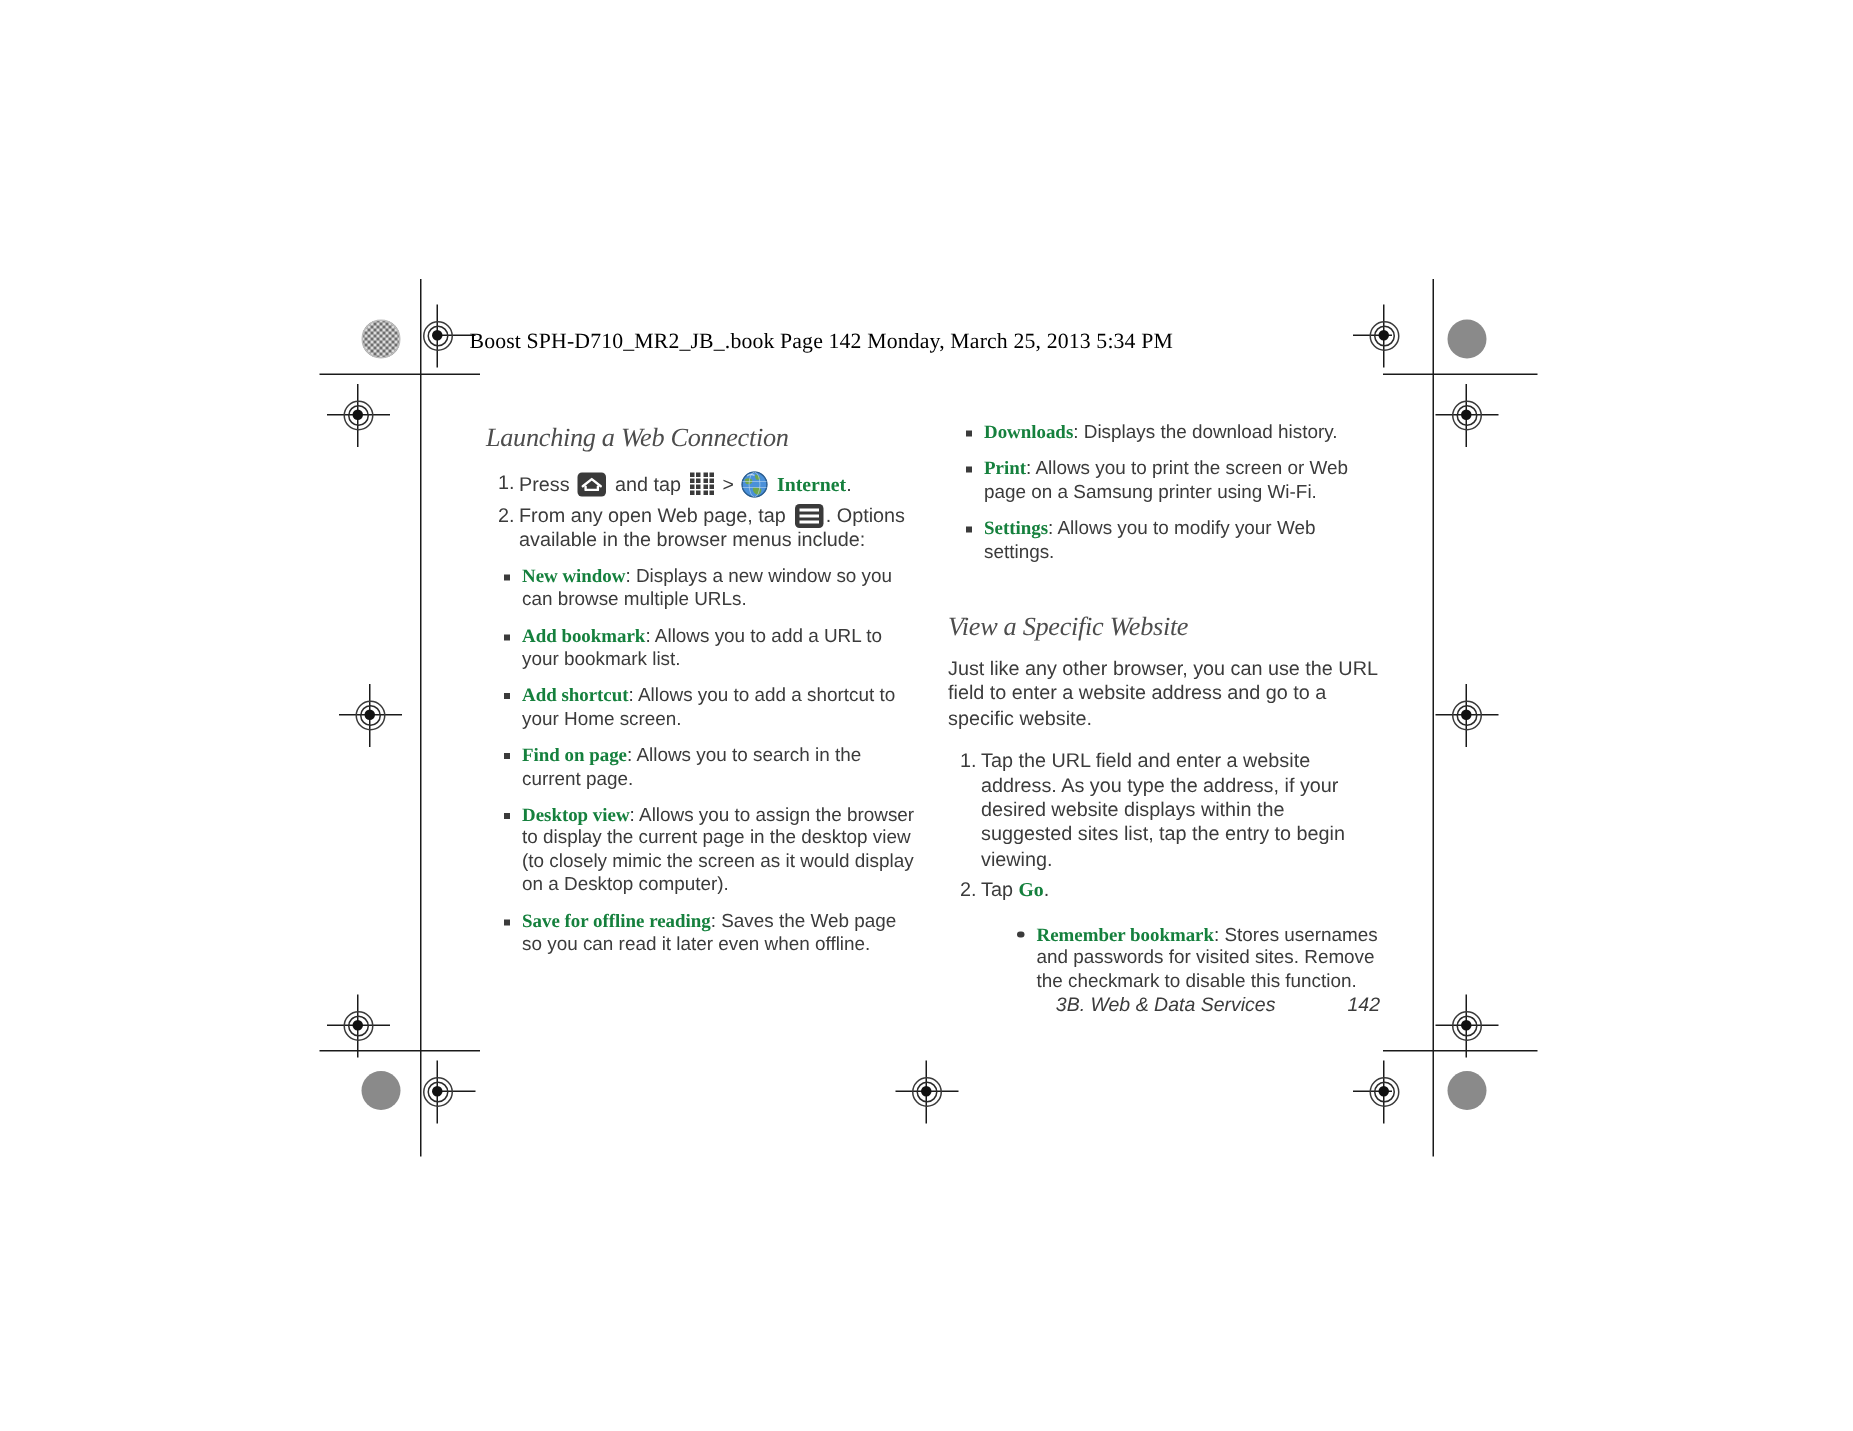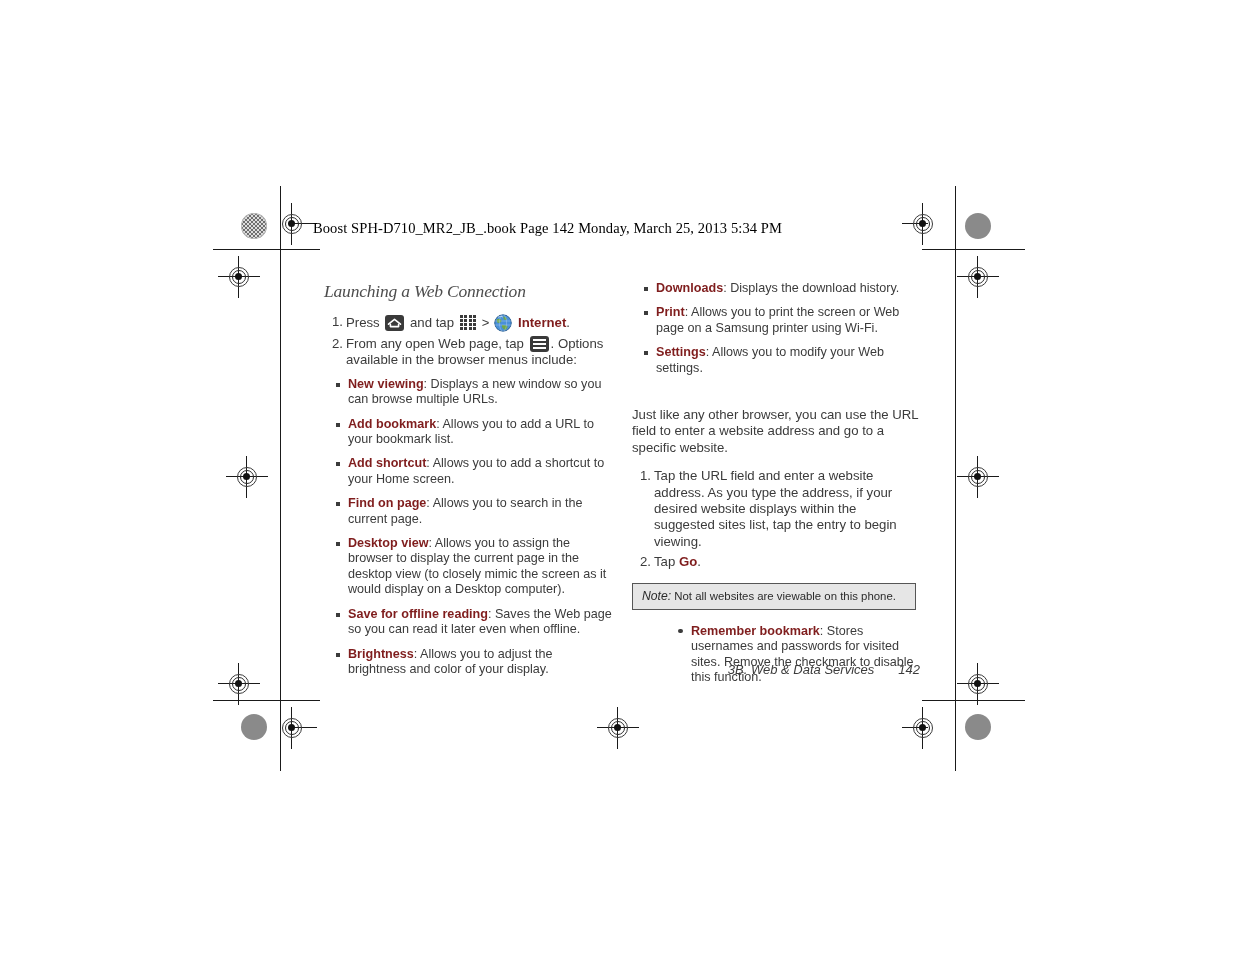--- a/index.html
+++ b/index.html
@@ -128,21 +128,21 @@
     padding-left: 15px;
     margin-bottom: 12px;
     margin-left: 44px;
   }
   ul.rnd > li::before {
     content: "";
     position: absolute; left: 2px; top: 5px;
     width: 4.5px; height: 4.5px; background: #3b3b3b; border-radius: 50%;
   }
 
-  b, .bold { font-weight: bold; color: #7f1d1d; }
+  b, .bold { font-weight: bold; color: #15803d; font-family: Liberation Serif, serif; }
 
   p.body {
     margin: 0 0 12px 0;
     font-size: 13.2px; line-height: 16.4px; color: #3b3b3b;
   }
 
   .notebox {
     box-sizing: border-box;
     margin: 12px 0 0 0;
     width: 284px;
@@ -158,20 +158,21 @@
   .footer {
     position: absolute;
     left: 632px; top: 662px;
     width: 288px;
     font-style: italic;
     font-size: 13px;
     color: #3b3b3b;
     display: flex;
     justify-content: flex-end;
     align-items: baseline;
+    gap: 24px;
   }
   .footer .ftitle { margin-right: 24px; }
   .footer .fpage { font-weight: normal; }
 
   
   .ico {
     display: inline-block;
     vertical-align: -4px;
     margin: 0 2px;
   }
@@ -335,57 +336,53 @@
                 <path d="M4 3.2 Q7 1.5 9 3" fill="none" stroke="#ffffff" stroke-width="1" opacity="0.55"></path>
               </svg></span> <b>Internet</b><span>.</span></span>
       </li>
       <li>
         <span class="num">2.</span>
         <span><span>From any open Web page, tap </span><span class="ico ico-menu"><i style="top:3px"></i><i style="top:7px"></i><i style="top:11px"></i></span><span>. Options available in the browser menus include:</span></span>
       </li>
     </ol>
 
     <ul class="sq indented">
-      <li><b>New viewing</b><span>: Displays a new window so you can browse multiple URLs.</span></li>
+      <li><b>New window</b><span>: Displays a new window so you can browse multiple URLs.</span></li>
       <li><b>Add bookmark</b><span>: Allows you to add a URL to your bookmark list.</span></li>
       <li><b>Add shortcut</b><span>: Allows you to add a shortcut to your Home screen.</span></li>
       <li><b>Find on page</b><span>: Allows you to search in the current page.</span></li>
       <li><b>Desktop view</b><span>: Allows you to assign the browser to display the current page in the desktop view (to closely mimic the screen as it would display on a Desktop computer).</span></li>
       <li><b>Save for offline reading</b><span>: Saves the Web page so you can read it later even when offline.</span></li>
-      <li><b>Brightness</b><span>: Allows you to adjust the brightness and color of your display.</span></li>
     </ul>
   </div>
 
   <div class="col col-right">
     <ul class="sq indented" style="margin-top:0;">
       <li><b>Downloads</b><span>: Displays the download history.</span></li>
       <li><b>Print</b><span>: Allows you to print the screen or Web page on a Samsung printer using Wi-Fi.</span></li>
       <li><b>Settings</b><span>: Allows you to modify your Web settings.</span></li>
     </ul>
 
     <div class="section-spacer"></div>
 
+    <h2 class="section tight">View a Specific Website</h2>
 
     <p class="body">Just like any other browser, you can use the URL field to enter a website address and go to a specific website.</p>
 
     <ol class="steps">
       <li>
         <span class="num">1.</span>
         <span>Tap the URL field and enter a website address. As you type the address, if your desired website displays within the suggested sites list, tap the entry to begin viewing.</span>
       </li>
       <li>
         <span class="num">2.</span>
         <span><span>Tap </span><b>Go</b><span>.</span></span>
       </li>
     </ol>
 
-    <div class="notebox">
-      <span class="lbl">Note:</span>
-      <span>Not all websites are viewable on this phone.</span>
-    </div>
 
     <ul class="rnd">
       <li><b>Remember bookmark</b><span>: Stores usernames and passwords for visited sites. Remove the checkmark to disable this function.</span></li>
     </ul>
   </div>
 
   <div class="footer">
     <span class="ftitle">3B. Web &amp; Data Services</span>
     <span class="fpage">142</span>
   </div>

